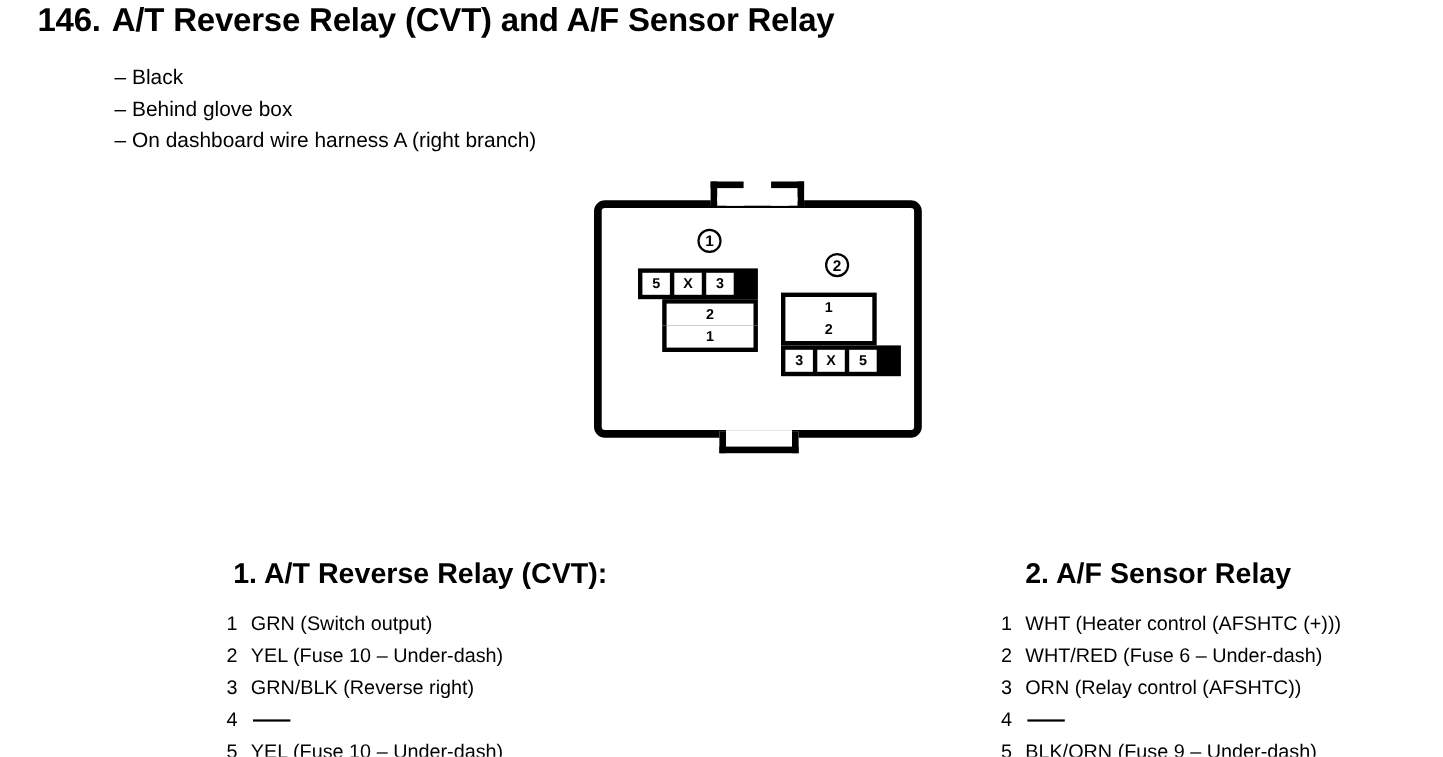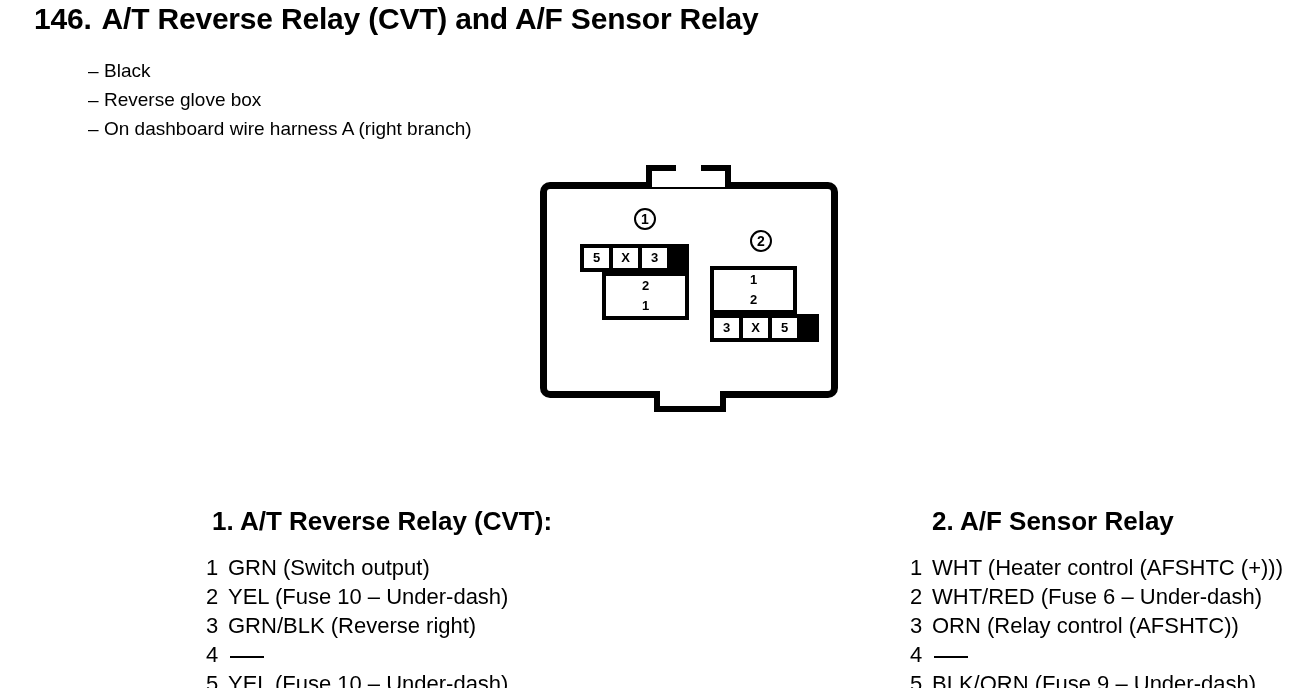--- a/index.html
+++ b/index.html
@@ -27,21 +27,21 @@
     letter-spacing: -0.2px;
     white-space: nowrap;
   }
   #title-number {
     margin-right: 10px;
     margin-left: 28px;
   }
 
   #bullet-list {
     position: absolute;
-    left: 88px;
+    left: 104px;
     top: 56px;
     font-size: 19px;
     line-height: 29px;
   }
   .bullet-row {
     white-space: nowrap;
   }
   .bullet-dash {
     display: inline-block;
     width: 16px;
@@ -199,21 +199,21 @@
   .legend-title {
     font-size: 26px;
     font-weight: bold;
     white-space: nowrap;
     margin-bottom: 16px;
   }
   #legend-col-1 .legend-title { padding-left: 6px; }
   #legend-col-2 .legend-title { padding-left: 22px; }
 
   .legend-row {
-    font-size: 22px;
+    font-size: 18px;
     line-height: 29px;
     white-space: nowrap;
   }
   .legend-pin {
     display: inline-block;
     width: 22px;
   }
   .legend-blank {
     display: inline-block;
     width: 34px;
@@ -227,21 +227,21 @@
 
 <div id="page-title">
   <span id="title-number">146.</span><span>A/T Reverse Relay (CVT) and A/F Sensor Relay</span>
 </div>
 
 <div id="bullet-list">
   <div class="bullet-row">
     <span class="bullet-dash">–</span><span>Black</span>
   </div>
   <div class="bullet-row">
-    <span class="bullet-dash">–</span><span>Reverse glove box</span>
+    <span class="bullet-dash">–</span><span>Behind glove box</span>
   </div>
   <div class="bullet-row">
     <span class="bullet-dash">–</span><span>On dashboard wire harness A (right branch)</span>
   </div>
 </div>
 
 <div id="connector-diagram">
 
   <div id="connector-body"></div>
 

